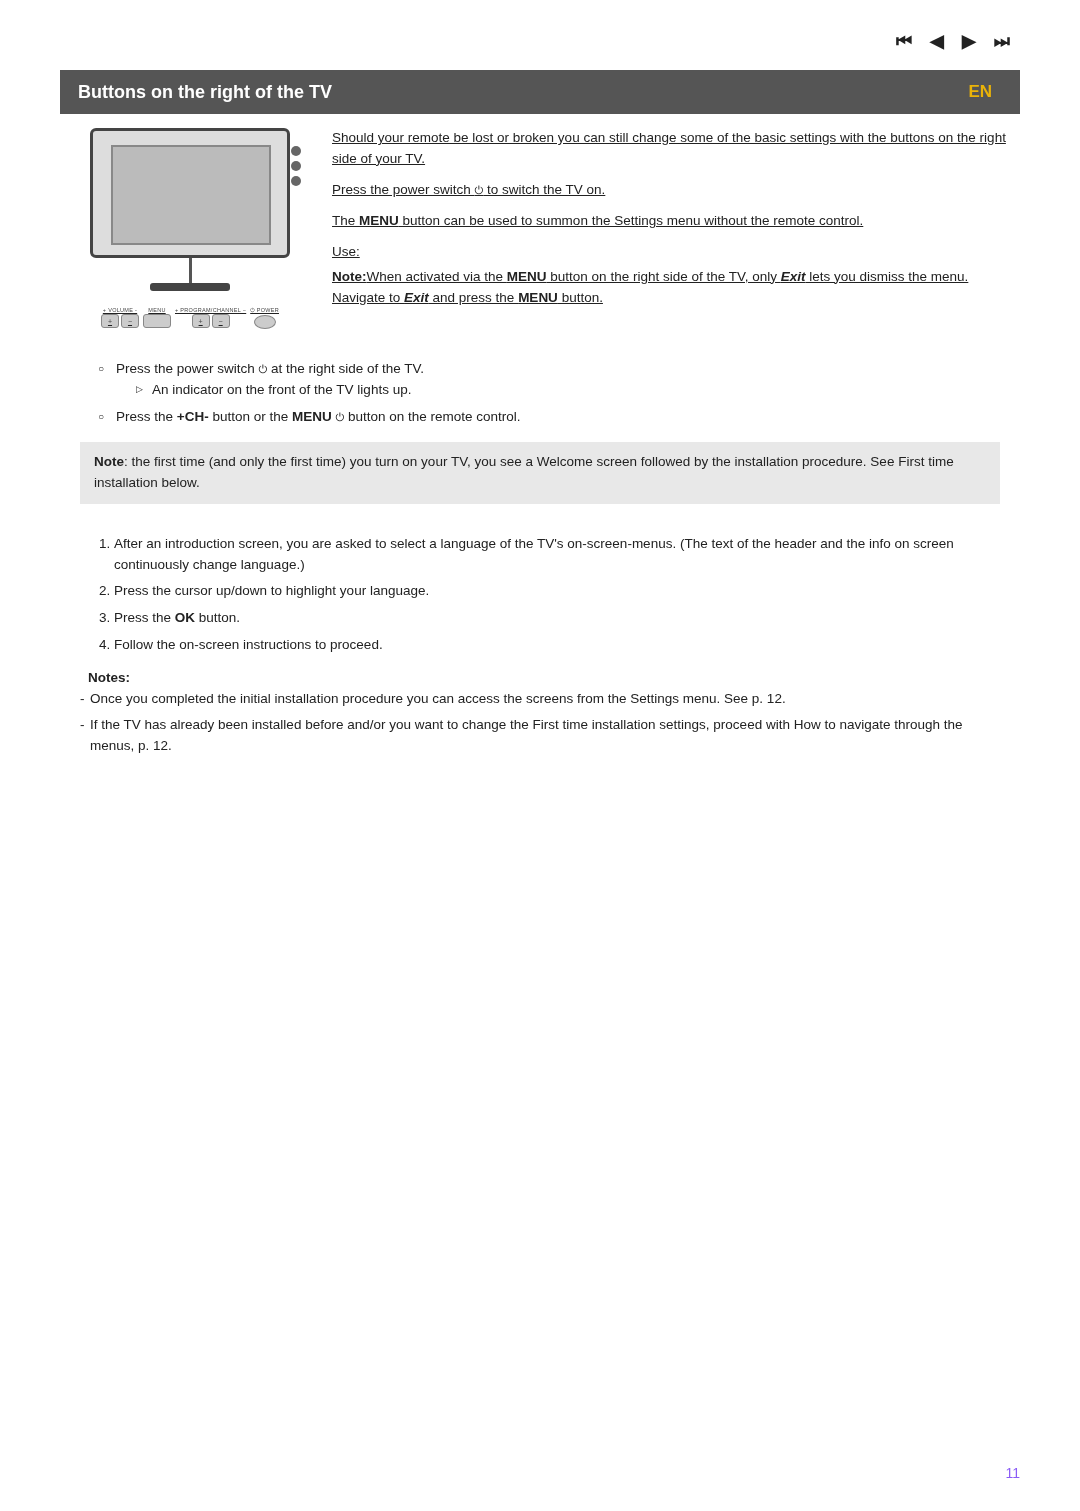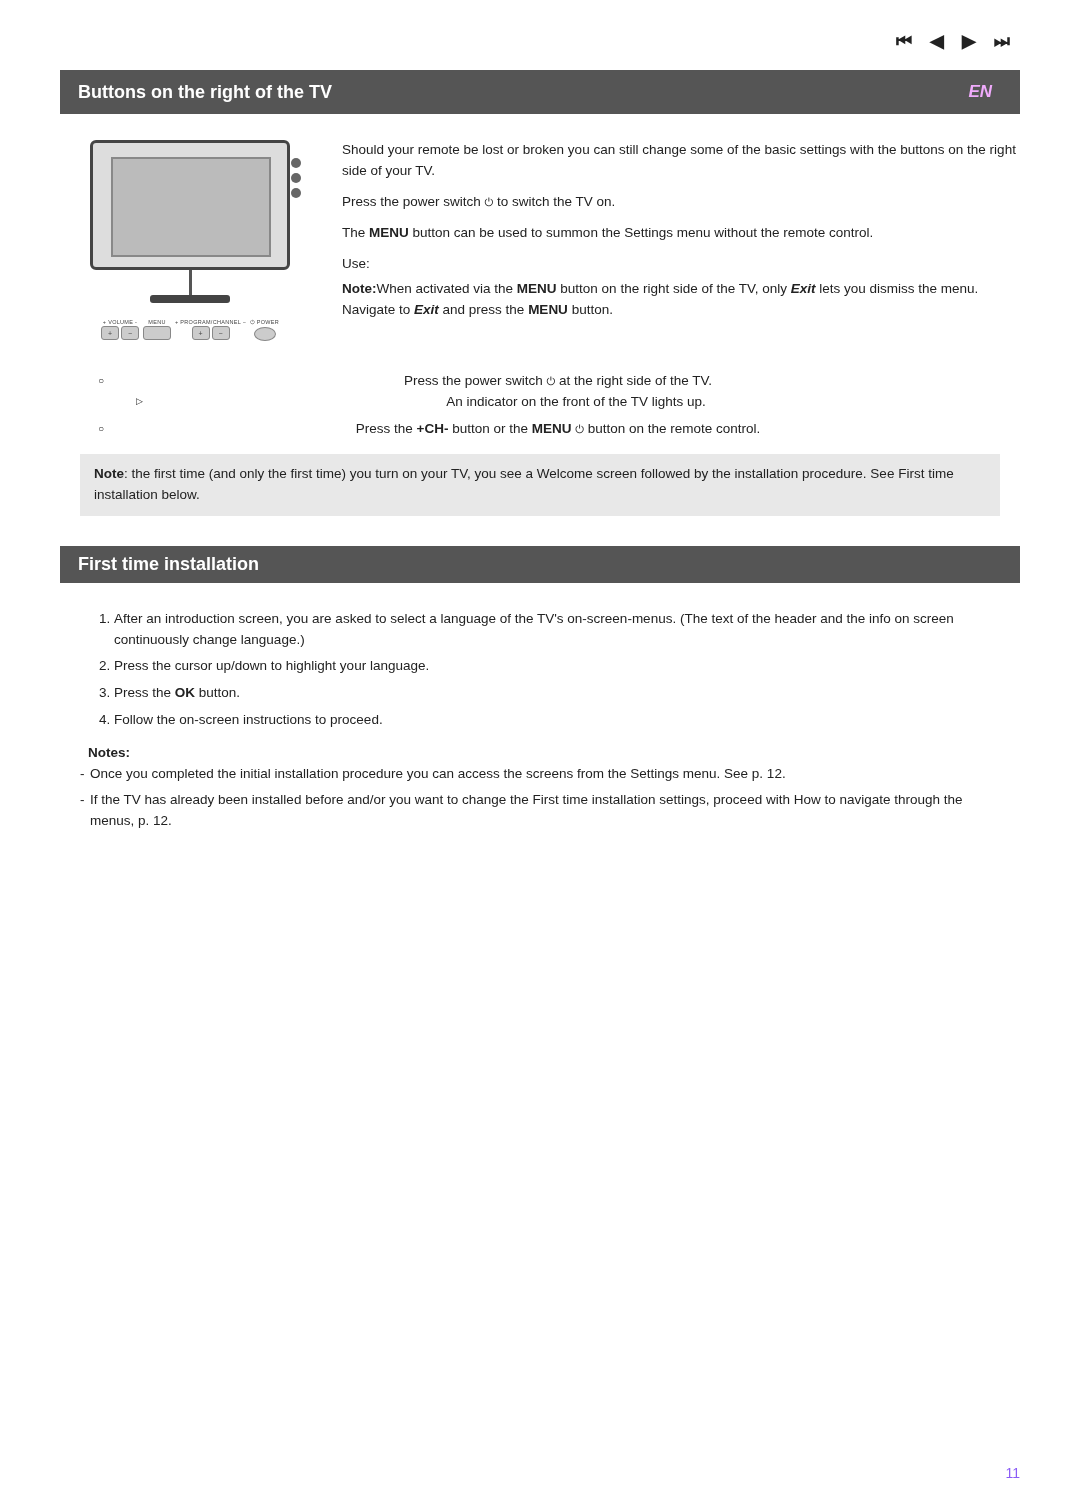--- a/index.html
+++ b/index.html
@@ -37,43 +37,43 @@
       font-weight: bold;
     }
 
     
     .section-header {
       background: #555;
       color: #fff;
       font-size: 18px;
       font-weight: bold;
       padding: 8px 18px;
-      margin-bottom: 26px;
+      margin-bottom: 14px;
       display: flex;
       align-items: center;
     }
 
     
     .en-badge {
       background: #555;
-      color: #f0abfc;
+      color: #eab308;
       font-size: 17px;
       font-weight: bold;
       padding: 4px 10px;
       margin-left: auto;
       min-width: 40px;
       text-align: left;
-      font-style: italic;
     }
 
     
     .two-col {
       display: flex;
-      gap: 22px;
+      gap: 12px;
       margin-bottom: 30px;
+      text-decoration: underline;
     }
 
     .left-col {
       flex: 0 0 260px;
       display: flex;
       flex-direction: column;
       align-items: center;
     }
 
     .right-col {
@@ -208,21 +208,20 @@
     
     .section-body {
       padding: 0 20px;
       margin-bottom: 30px;
     }
 
     .bullet-list {
       list-style: none;
       padding-left: 20px;
       margin-bottom: 14px;
-      text-align: center;
     }
 
     .bullet-list > li {
       margin-bottom: 6px;
       line-height: 1.55;
       padding-left: 16px;
       position: relative;
     }
 
     .bullet-list > li::before {
@@ -422,23 +421,20 @@
 
       <div class="note-box">
         <p>
           <span class="bold">Note</span>: the first time (and only the first time) you turn on your TV, you see a Welcome screen followed by the installation procedure. See First time installation below.
         </p>
       </div>
     </div>
   </div>
 
   <div class="section-wrap">
-    <div class="section-header">
-      <span>First time installation</span>
-    </div>
 
     <div class="section-body">
       <ol class="ordered-list">
         <li>
           After an introduction screen, you are asked to select a language of the TV's on-screen-menus. (The text of the header and the info on screen continuously change language.)
         </li>
         <li>
           Press the cursor up/down to highlight your language.
         </li>
         <li>

